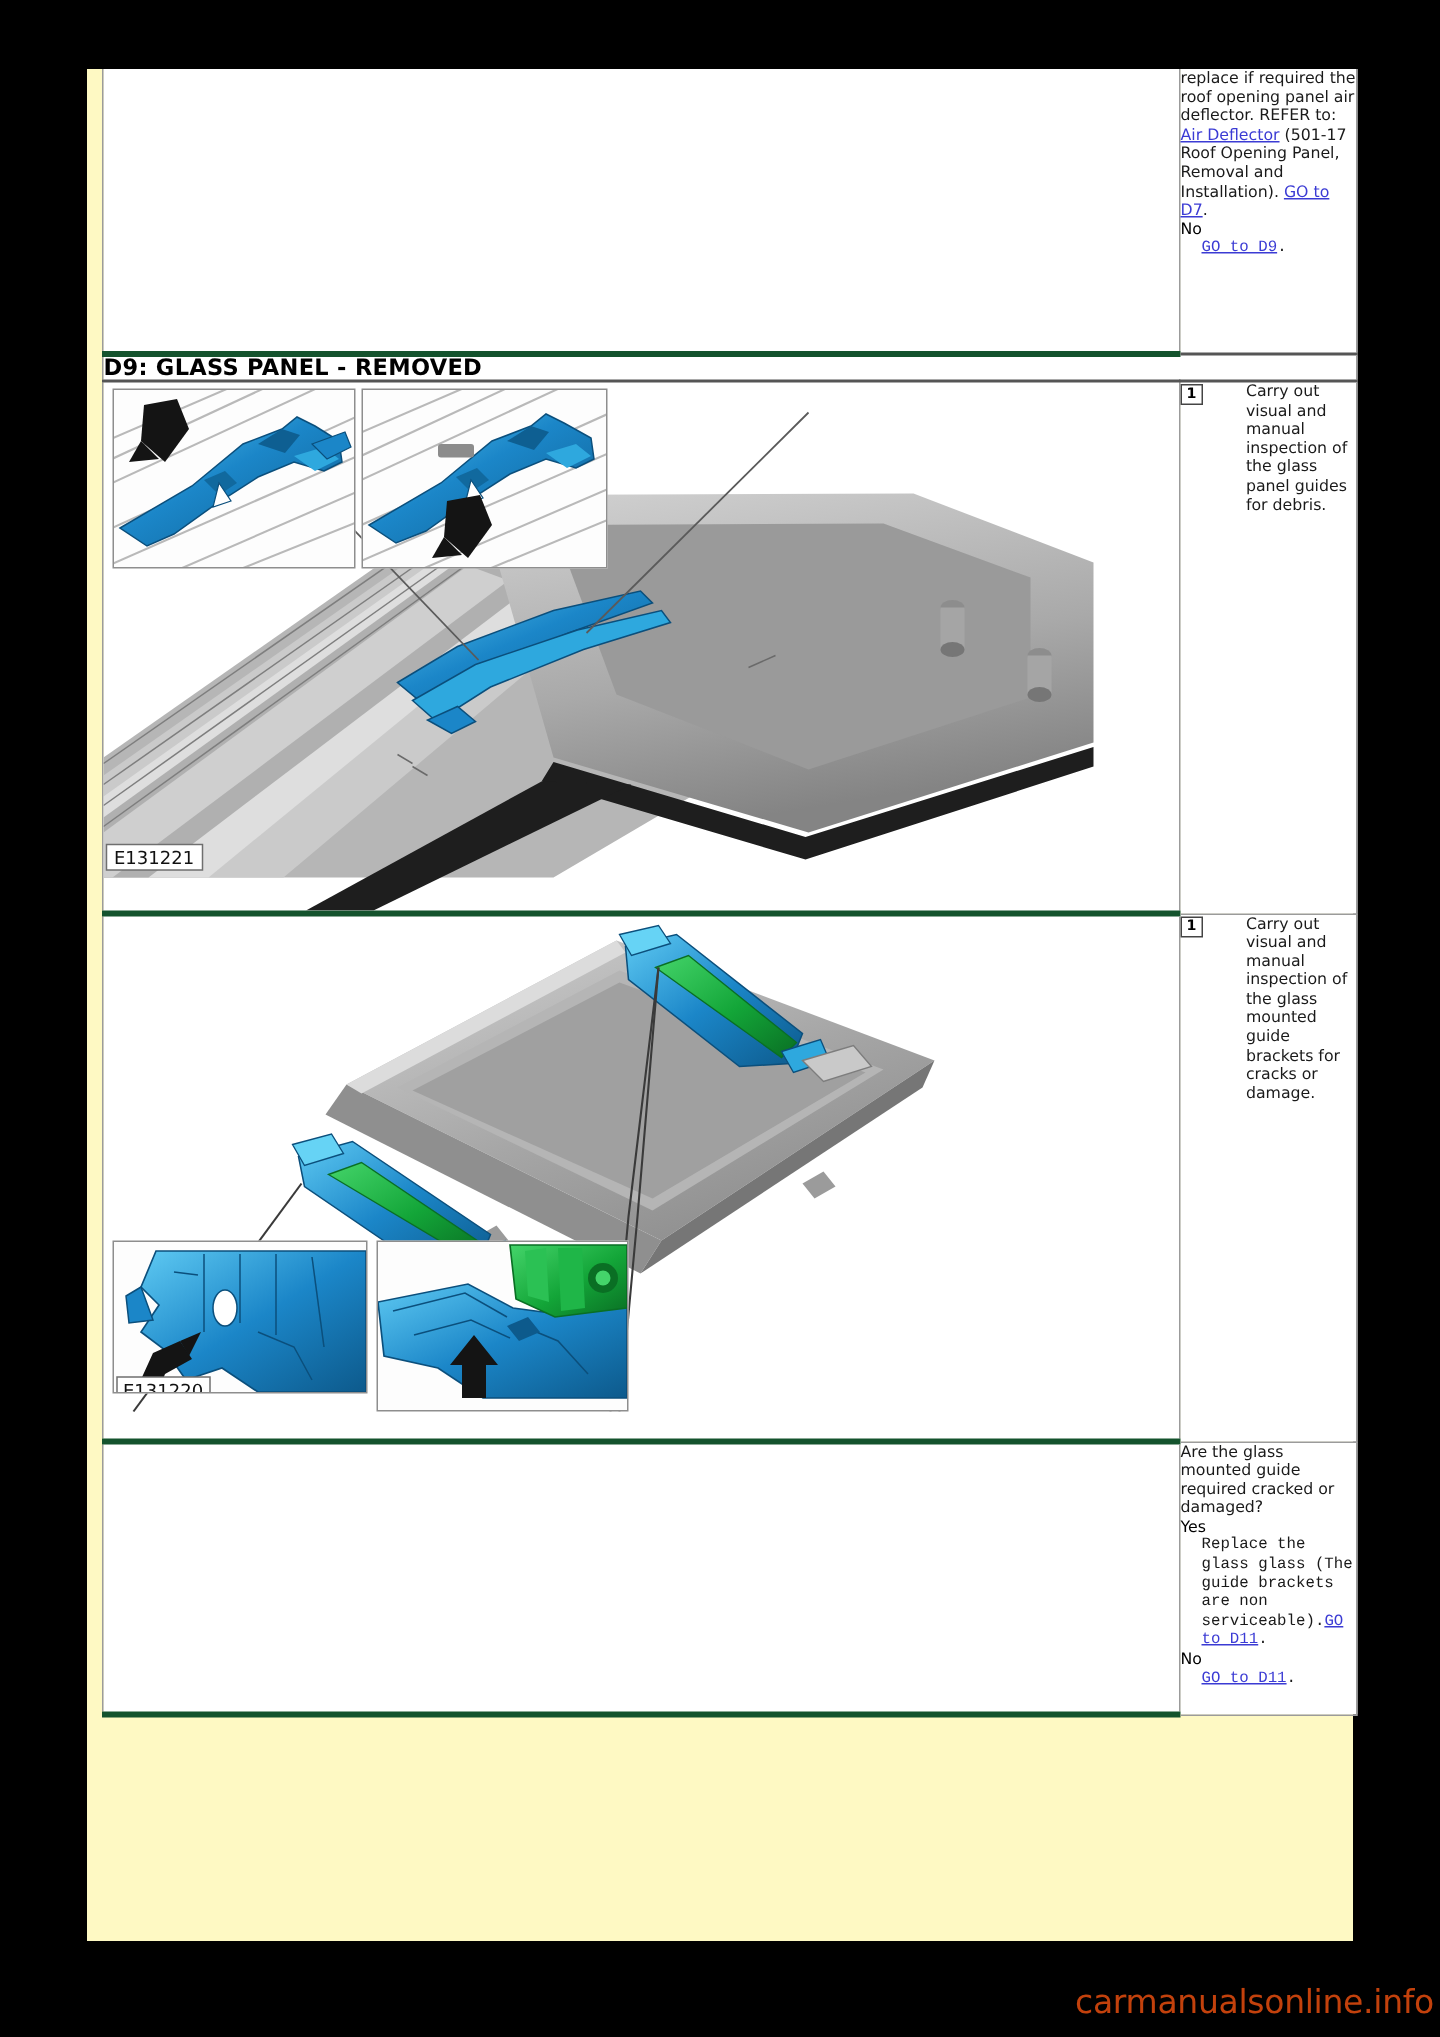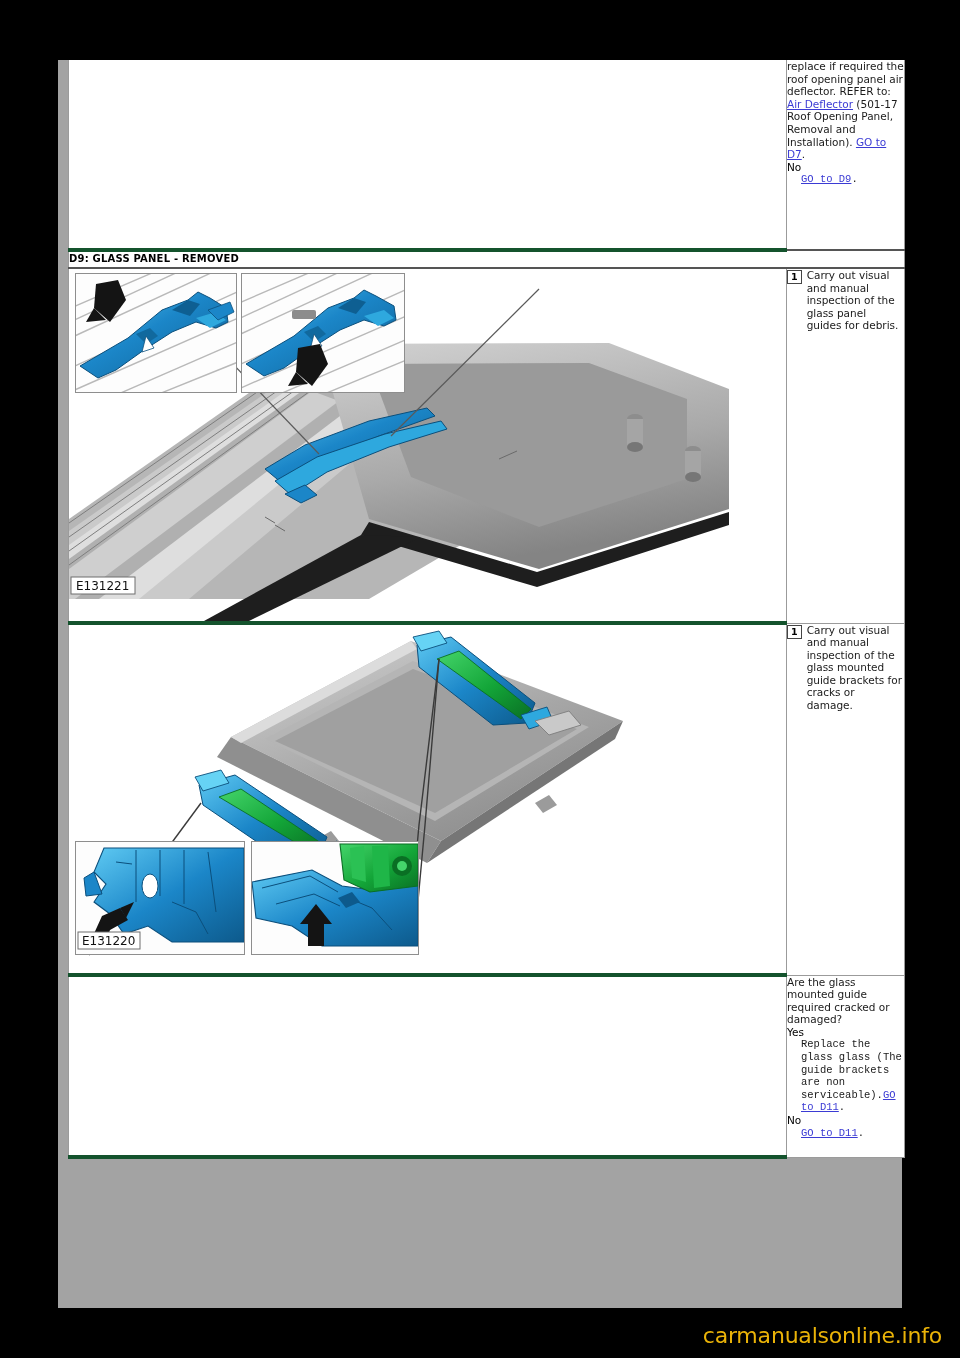--- a/index.html
+++ b/index.html
@@ -5,23 +5,23 @@
   * { box-sizing: border-box; }
   html, body {
     margin: 0; padding: 0;
     background: #000;
     width: 960px; height: 1358px;
     overflow: hidden;
     font-family: "DejaVu Sans", sans-serif;
   }
   .page {
     position: absolute;
-    left: 58px; top: 60px;
+    left: 58px; top: 46px;
     width: 844px; height: 1248px;
-    background: #a3a3a3;
+    background: #fef9c3;
   }
   .doc-table {
     position: absolute;
     left: 10px; top: 0px;
     width: 836px;
     border-collapse: collapse;
     table-layout: fixed;
   }
   .doc-table td {
     vertical-align: top;
@@ -45,21 +45,21 @@
     padding: 2px 3px 4px 3px;
   }
 
   
   .section-head {
     border: 1px solid #9b9b9b;
     border-top: 2px solid #555;
     border-bottom: 2px solid #555;
     background: #ffffff;
     font-weight: bold;
-    font-size: 10px;
+    font-size: 15px;
     letter-spacing: 0.2px;
     color: #000;
     padding: 2px 2px 2px 5px;
     line-height: 14px;
     height: 18px;
   }
 
   
   .rtext {
     font-size: 10.5px;
@@ -79,38 +79,38 @@
     flex: 0 0 auto;
     border: 1px solid #444;
     background: #fff;
     font-size: 9.5px;
     font-weight: bold;
     line-height: 10px;
     padding: 1px 3px;
     margin-top: 1px;
     color: #000;
   }
-  .step-body { flex: 1 1 auto; }
+  .step-body { flex: 1 1 auto; margin-left: 24px; }
 
   
   .illus { position: relative; width: 100%; }
 
   .callout-box {
     position: absolute;
     border: 1px solid #8e8e8e;
     background: #fdfdfd;
     overflow: hidden;
   }
 
   .watermark {
     position: absolute;
-    right: 18px; bottom: 10px;
+    right: 4px; bottom: 10px;
     font-family: "DejaVu Sans", sans-serif;
     font-size: 22px;
-    color: #eab308;
+    color: #c2410c;
     letter-spacing: -0.2px;
   }
   svg { display: block; }
 </style>
 </head>
 <body>
 
 <div class="page">
 
   <table class="doc-table">
@@ -321,21 +321,21 @@
                 <path d="M466 96 L500 86 L512 100 L480 110 Z" fill="#c9c9c9" stroke="#7d7d7d" stroke-width="0.9"></path>
               </g>
 
               <g stroke="#3a3a3a" stroke-width="1.4" fill="none">
                 <path d="M132 178 L20 330"></path>
                 <path d="M370 34 L350 200 L338 330"></path>
                 <path d="M370 34 L356 200 L344 330"></path>
               </g>
             </svg>
 
-            <div class="callout-box" style="left:6px; top:216px; width:170px; height:114px;">
+            <div class="callout-box" style="left:6px; top:216px; width:170px; height:102px;">
               <svg width="168" height="112" viewBox="0 0 168 112">
                 <rect width="168" height="112" fill="#fdfdfd"></rect>
                 <path d="M28 6 L168 6 L168 100 L96 100 L72 84 L48 92 L34 72 L18 60 L30 42 L18 30 Z" fill="url(#g-blue2)" stroke="#0b4f7c" stroke-width="1.1"></path>
                 <g stroke="#0b4f7c" stroke-width="1" fill="none">
                   <path d="M60 8 L60 60"></path>
                     <path d="M84 8 L84 54"></path>
                   <path d="M108 8 L108 62"></path>
                     <path d="M132 10 L140 70"></path>
                   <path d="M40 20 L56 22"></path>
                     <path d="M96 60 L120 70 L132 92"></path>

